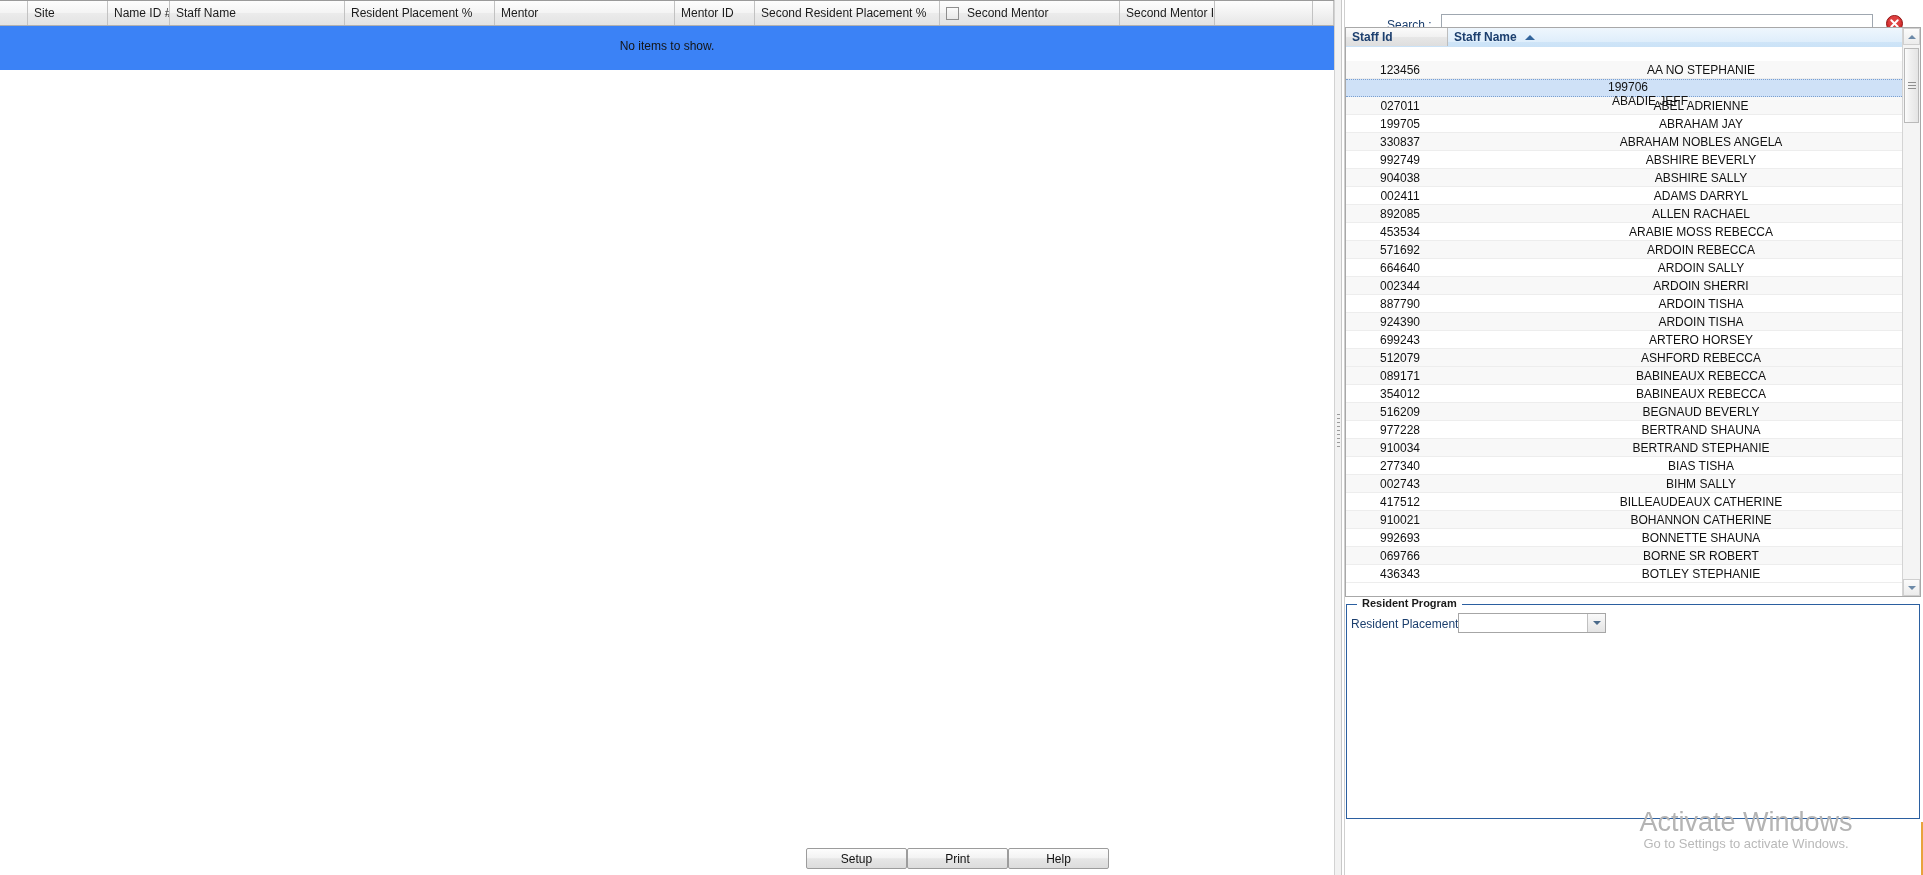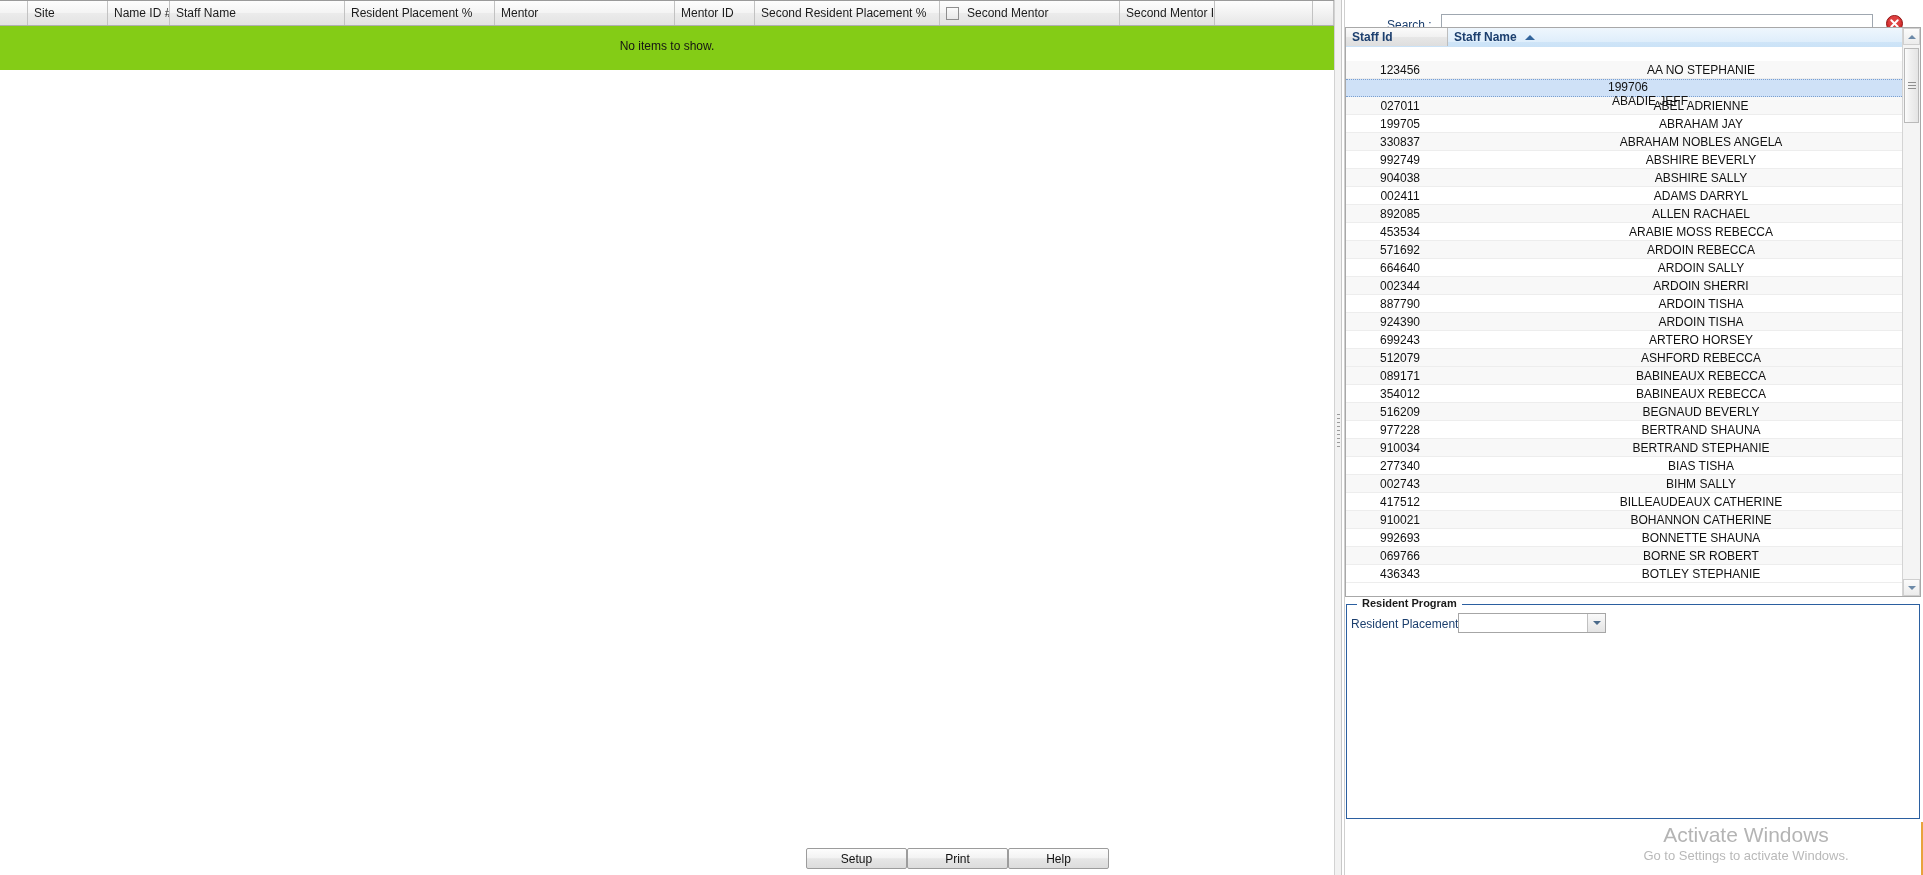--- a/index.html
+++ b/index.html
@@ -50,21 +50,21 @@
   .hdr-check {
     width: 13px; height: 13px;
     border: 1px solid #8e8e8e;
     background: linear-gradient(to bottom,#fafafa,#e8e8e8);
     margin-right: 8px;
     flex: 0 0 auto;
   }
   #left-grid-body {
     position: relative;
     height: 44px;
-    background: #84cc16;
+    background: #3b82f6;
     padding-left: 22px;
   }
   #no-items {
     position: absolute;
     left: 0; right: 0;
     top: 13px;
     text-align: center;
     font-size: 12px;
     color: #141414;
   }
@@ -324,25 +324,24 @@
   
   #watermark {
     position: absolute;
     left: 1576px; top: 810px;
     width: 340px;
     text-align: center;
     pointer-events: none;
     z-index: 5;
   }
   #wm-title {
-    font-size: 21px;
+    font-size: 27px;
     color: #b4b4b4;
     line-height: 25px;
     white-space: nowrap;
-    margin-top: 12px;
   }
   #wm-sub {
     font-size: 13px;
     color: #b9b9b9;
     line-height: 17px;
     white-space: nowrap;
   }
   #right-accent {
     position: absolute;
     left: 1921px; top: 822px;

